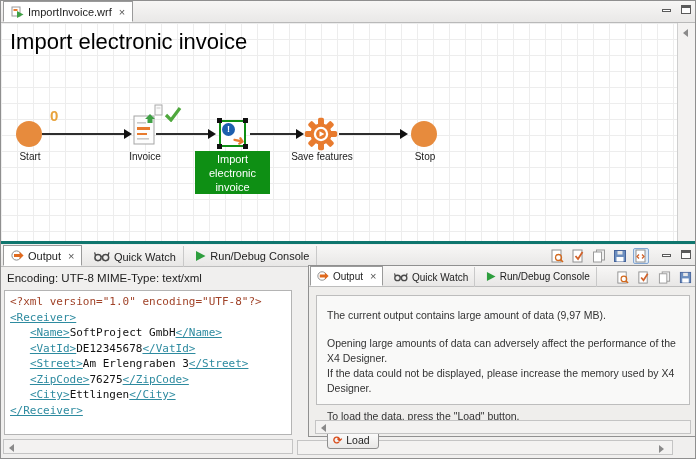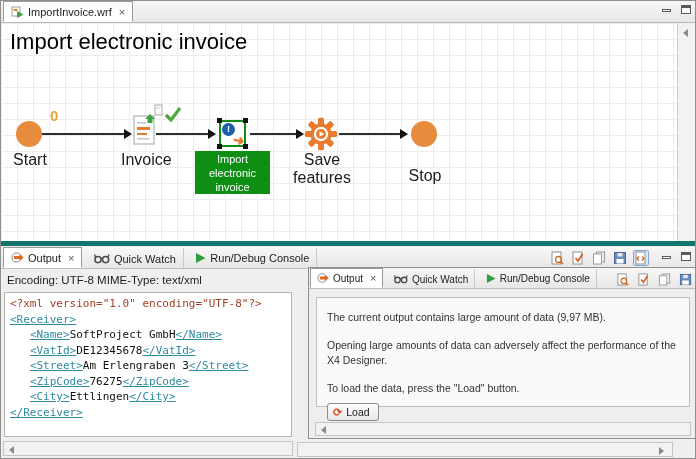--- a/index.html
+++ b/index.html
@@ -27,37 +27,37 @@
     background:#f3f2f1; border-left:1px solid #cfcfcf; }
   .vscroll .arr{ position:absolute; top:6px; left:5px; width:0; height:0;
     border-top:4px solid transparent; border-bottom:4px solid transparent; border-right:5px solid #8a8a8a;}
   .canvas-title{ position:absolute; left:9px; top:6px; font-size:22px; color:#000; letter-spacing:0; }
 
   .edge{ position:absolute; height:2px; background:#2e2e2e; top:132px; }
   .ahead{ position:absolute; top:128px; width:0; height:0;
     border-top:5px solid transparent; border-bottom:5px solid transparent; border-left:8px solid #111; }
   .node-circle{ position:absolute; width:26px; height:26px; border-radius:50%;
     background:#e78b3d; border:2px solid #41author363; }
-  .node-label{ position:absolute; font-size:16px; color:#1c1c1c; text-align:center; }
+  .node-label{ position:absolute; font-size:10px; color:#1c1c1c; text-align:center; }
   .edge-num{ position:absolute; left:49px; top:106px; color:#e8a33c; font-size:15px; font-weight:bold; }
 
   .import-iconbox{ position:absolute; left:218px; top:119px; width:27px; height:27px;
     background:#fff; border:2px solid #0e8f14; }
   .handle{ position:absolute; width:5px; height:5px; background:#111; }
   .imp-circle{ position:absolute; left:1px; top:1px; width:13px; height:13px; border-radius:50%;
     background:#1d5fae; color:#fff; font-size:9px; font-weight:bold; text-align:center; line-height:13px;}
   .imp-arrow{ position:absolute; right:-1px; bottom:-3px; color:#e87b2e; font-size:14px; font-weight:bold;
     transform:rotate(12deg); }
   .import-labelbox{ position:absolute; left:194px; top:150px; width:75px; height:43px;
     background:#0e8f14; color:#fff; font-size:11px; line-height:14px; text-align:center;
     display:flex; align-items:center; justify-content:center; padding:0 6px; }
 
   
   .bottom{ position:absolute; left:0; top:240px; width:696px; height:219px;
-    background:#f0efee; border-top:5px solid #0f766e; }
+    background:#f0efee; border-top:3px solid #0f766e; }
   .panel-tabbar{ position:absolute; left:0; top:1px; width:696px; height:22px;
     background:linear-gradient(#f8f7f6,#e8e7e6); border-bottom:1px solid #bdbdbd; }
   .encoding{ position:absolute; left:6px; top:28px; font-size:11.5px; color:#1d1d1d; }
   .xmlbox{ position:absolute; left:3px; top:46px; width:288px; height:145px;
     background:#fff; border:1px solid #b4b4b4; overflow:hidden;
     font-family:"DejaVu Sans Mono", monospace; font-size:11px; line-height:15.5px; padding:3px 5px; }
   .xml-line{ white-space:pre; }
   .x-decl{ color:#a04228; }
   .x-tag{ color:#2e8ba0;text-decoration:underline; }
   .x-text{ color:#111; font-weight:normal; }
@@ -167,21 +167,21 @@
       <rect x="16.5" y="1" width="7" height="38" rx="2" transform="rotate(135 20 20)"></rect>
       <circle cx="20" cy="20" r="12.5"></circle>
     </g>
     <circle cx="20" cy="20" r="8.5" fill="#ffffff"></circle>
     <circle cx="20" cy="20" r="5.8" fill="#e87b2e"></circle>
     <polygon points="18.2,16.8 24,20 18.2,23.2" fill="#ffffff"></polygon>
   </svg>
   <div class="node-label" style="left:286px; top:150px; width:70px;">Save features</div>
 
   <div class="node-circle" style="left:410px; top:120px; border-color:#4a3a2a;"></div>
-  <div class="node-label" style="left:406px; top:150px; width:36px;margin-top:16px;">Stop</div>
+  <div class="node-label" style="left:406px; top:150px; width:36px;">Stop</div>
 
   <div class="bottom">
 
     <div class="panel-tabbar">
       <div class="tab active" style="margin-left:2px;">
         <svg width="13" height="13" viewBox="0 0 13 13">
           <circle cx="5.5" cy="6.5" r="4.6" fill="#fff" stroke="#8a8a8a"></circle>
           <polygon points="3,5 8.6,5 8.6,2.8 12.6,6.5 8.6,10.2 8.6,8 3,8" fill="#e06a1f"></polygon>
         </svg>
         <span>Output</span>
@@ -319,20 +319,21 @@
                 <rect x="4.5" y="2" width="5" height="3.5" fill="#e8e8e8"></rect>
                 <rect x="3.5" y="8" width="7" height="4.5" fill="#fff"></rect>
               </svg>
           </span>
         </div>
       </div>
 
       <div class="msgbox">
         <div class="msg">The current output contains large amount of data (9,97 MB).</div>
         <div class="msg gap-lg">Opening large amounts of data can adversely affect the performance of the X4 Designer.</div>
+        <div class="msg">If the data could not be displayed, please increase the memory used by X4 Designer.</div>
         <div class="msg gap-lg">To load the data, press the "Load" button.</div>
         <div class="loadbtn">
           <span class="refresh">⟳</span>
           <span>Load</span>
         </div>
       </div>
 
       <div class="hscroll" style="left:6px; top:154px; width:376px; height:14px;">
         <span class="arr-l" style="top:3px;"></span>
       </div>

